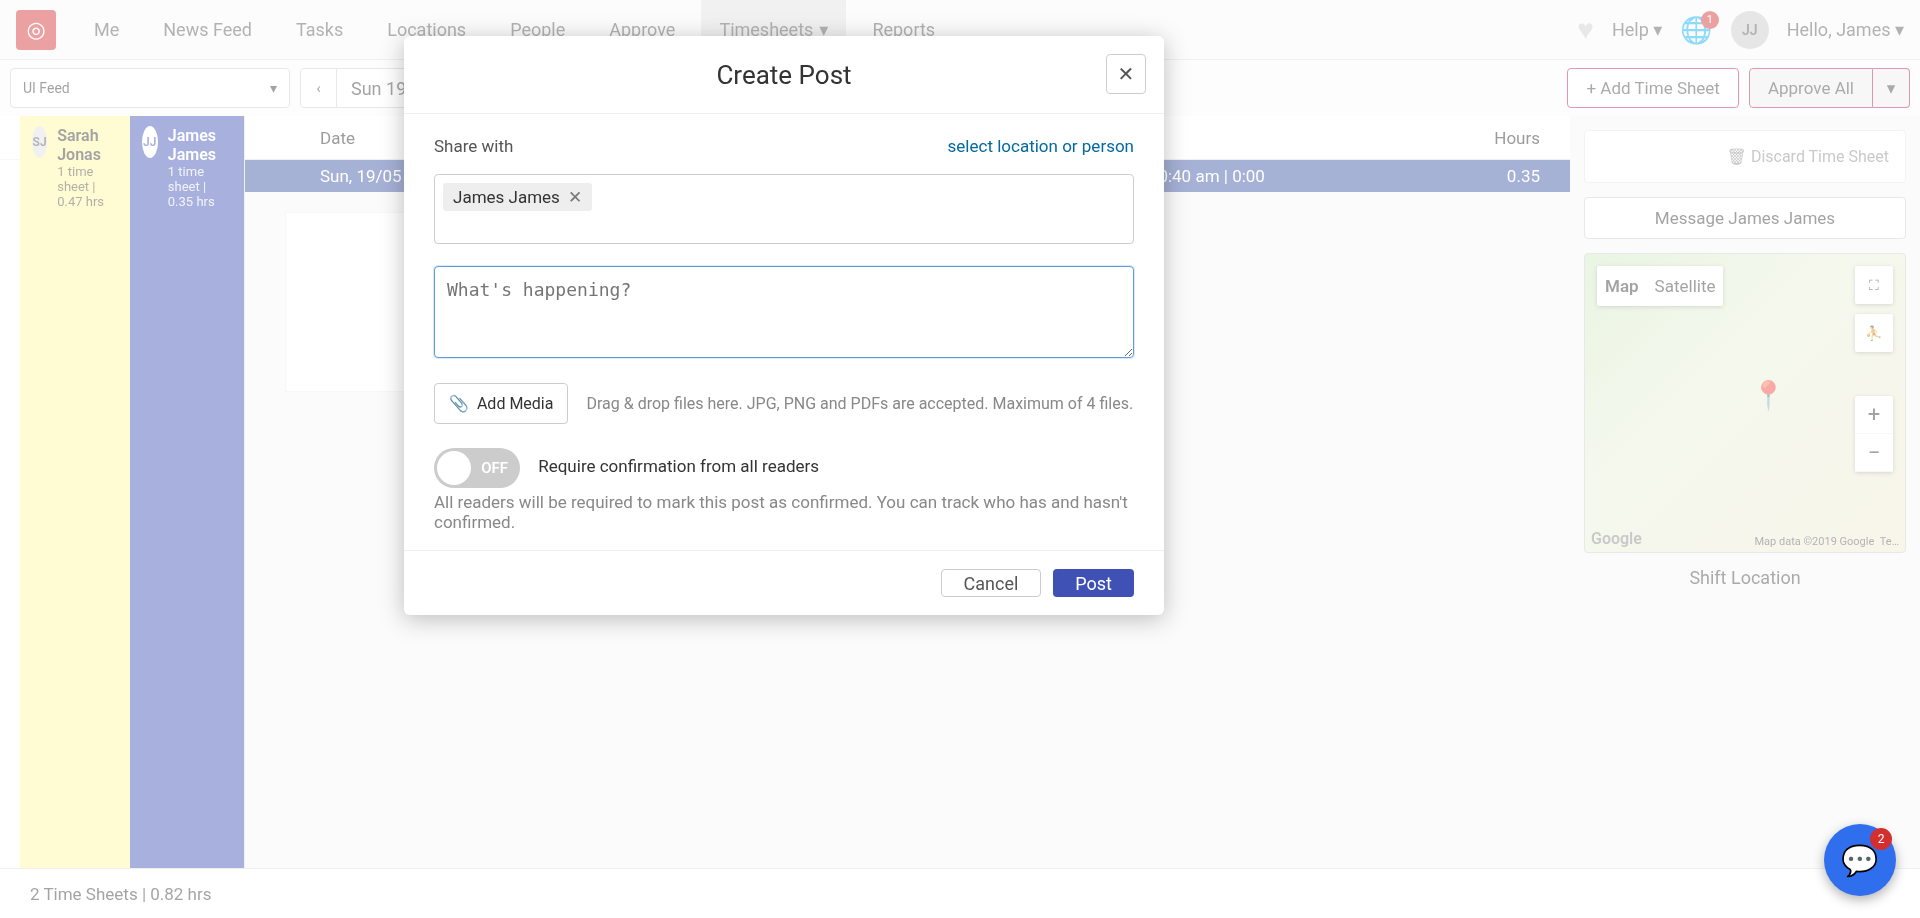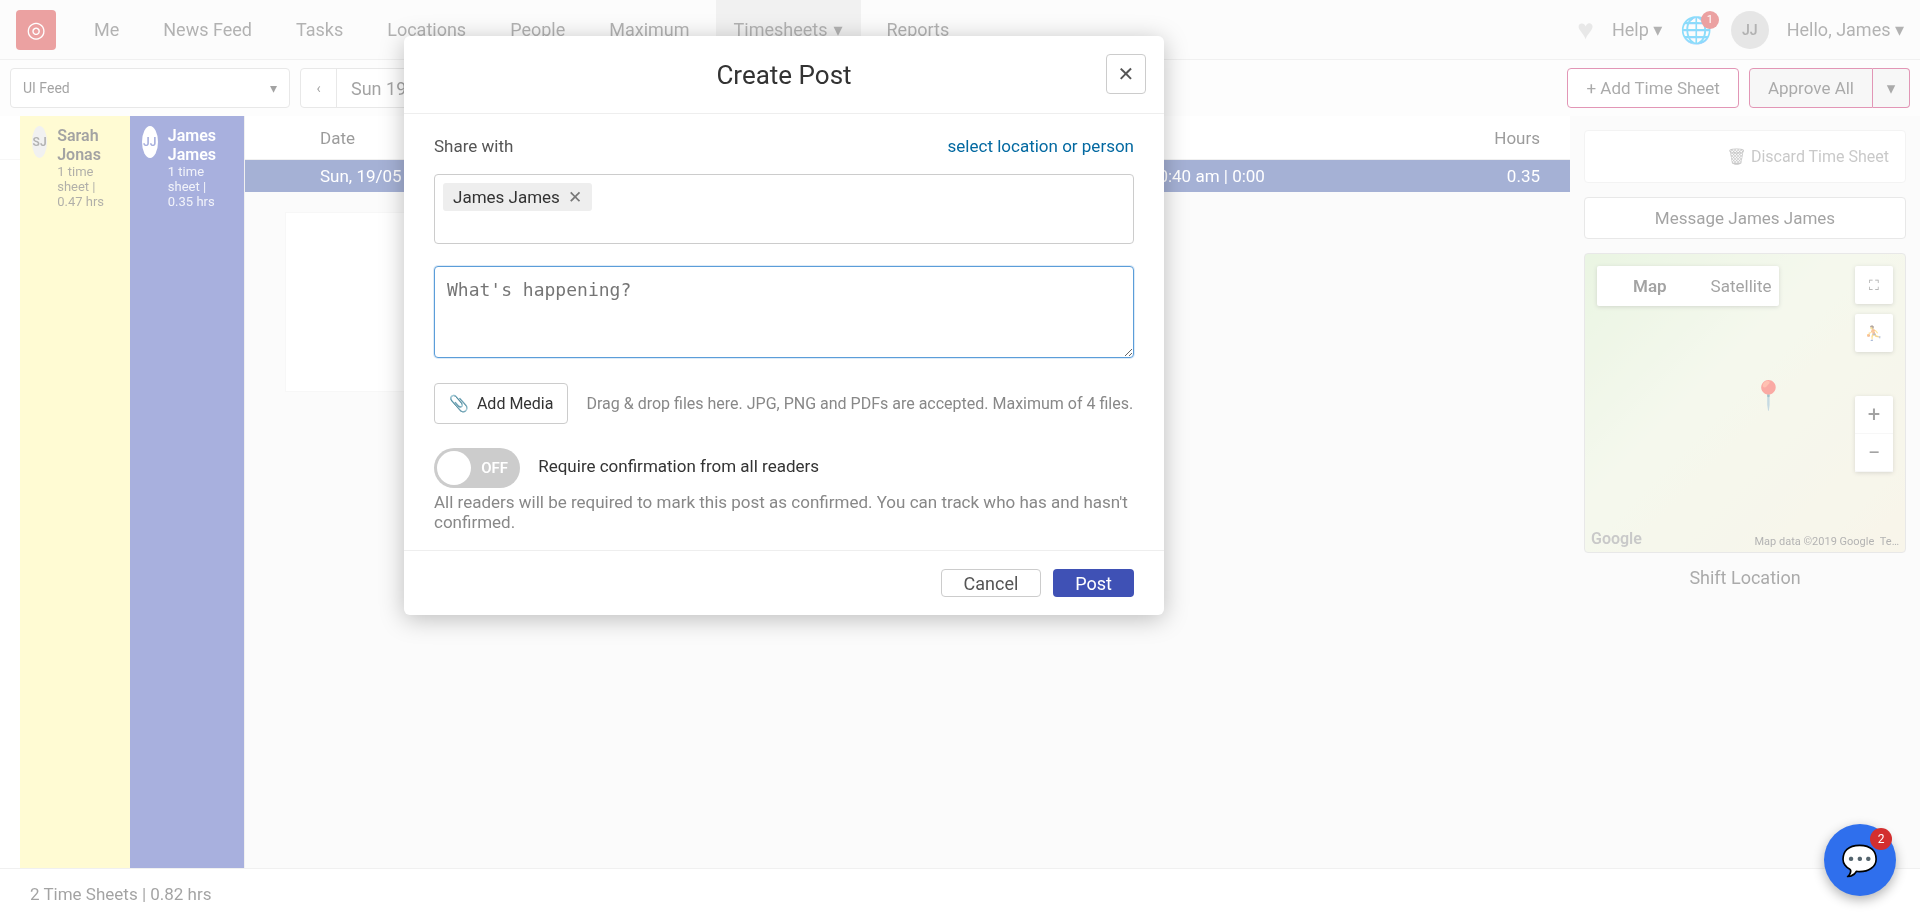--- a/index.html
+++ b/index.html
@@ -47,21 +47,21 @@
 .trow { display:flex; height:32px; align-items:center; background:#3952a3; color:#fff; font-size:17px; }
 .trow .col-date { width:700px; padding-left:75px; }
 .trow .col-time { flex:1; padding-left:120px; }
 .trow .col-hours { width:100px; text-align:right; padding-right:30px; }
 
 .rightpane { width:350px; padding:14px; display:flex; flex-direction:column; gap:14px; }
 .discard { text-align:right; color:#888; font-size:16px; }
 .msgbtn { border:1px solid #ccc; border-radius:4px; height:42px; display:flex; align-items:center; justify-content:center; font-size:17px; cursor:pointer; background:#fff; }
 .mapbox { border:1px solid #ccc; border-radius:4px; height:300px; position:relative; overflow:hidden; background: linear-gradient(135deg,#d0e8c0 0%, #e8f0d8 40%, #f0e8d0 100%); }
 .maptype { position:absolute; top:12px; left:12px; display:flex; background:#fff; border-radius:2px; box-shadow:0 1px 4px rgba(0,0,0,.3); }
-.maptype span { padding:10px 8px; font-size:17px; cursor:pointer;margin-left:28px; }
+.maptype span { padding:10px 8px; font-size:17px; cursor:pointer; }
 .maptype span:first-child { font-weight:600; }
 .fsbtn { position:absolute; top:12px; right:12px; width:38px; height:38px; background:#fff; border-radius:2px; box-shadow:0 1px 4px rgba(0,0,0,.3); display:flex; align-items:center; justify-content:center; }
 .peg { position:absolute; top:60px; right:12px; width:38px; height:38px; background:#fff; border-radius:2px; box-shadow:0 1px 4px rgba(0,0,0,.3); display:flex; align-items:center; justify-content:center; color:#f5a623;}
 .zoom { position:absolute; bottom:80px; right:12px; width:38px; background:#fff; border-radius:2px; box-shadow:0 1px 4px rgba(0,0,0,.3); }
 .zoom div { height:38px; display:flex; align-items:center; justify-content:center; font-size:22px; border-bottom:1px solid #eee; cursor:pointer; }
 .pin { position:absolute; left:52%; top:42%; color:#d32f2f; font-size:28px; }
 .attrib { position:absolute; bottom:4px; right:6px; font-size:11px; color:#555; }
 .glogo { position:absolute; bottom:4px; left:6px; font-size:16px; font-weight:600; color:#888;}
 .shiftloc { font-size:18px; text-align:center; color:#444; }
 
@@ -102,21 +102,21 @@
 <body>
 
 <div class="topnav">
   <div class="logo">◎</div>
   <div class="navitems">
     <div class="navitem">Me</div>
     <div class="navitem">News Feed</div>
     <div class="navitem">Tasks</div>
     <div class="navitem">Locations</div>
     <div class="navitem">People</div>
-    <div class="navitem">Maximum</div>
+    <div class="navitem">Approve</div>
     <div class="navitem active">
         <span>Timesheets</span> 
         <span style="margin-left:6px;">▾</span>
       </div>
     <div class="navitem">Reports</div>
   </div>
   <div class="topright">
     <span class="heart">♥</span>
     <span><span>Help</span> ▾</span>
     <span class="globe">🌐<span class="badge">1</span></span>

